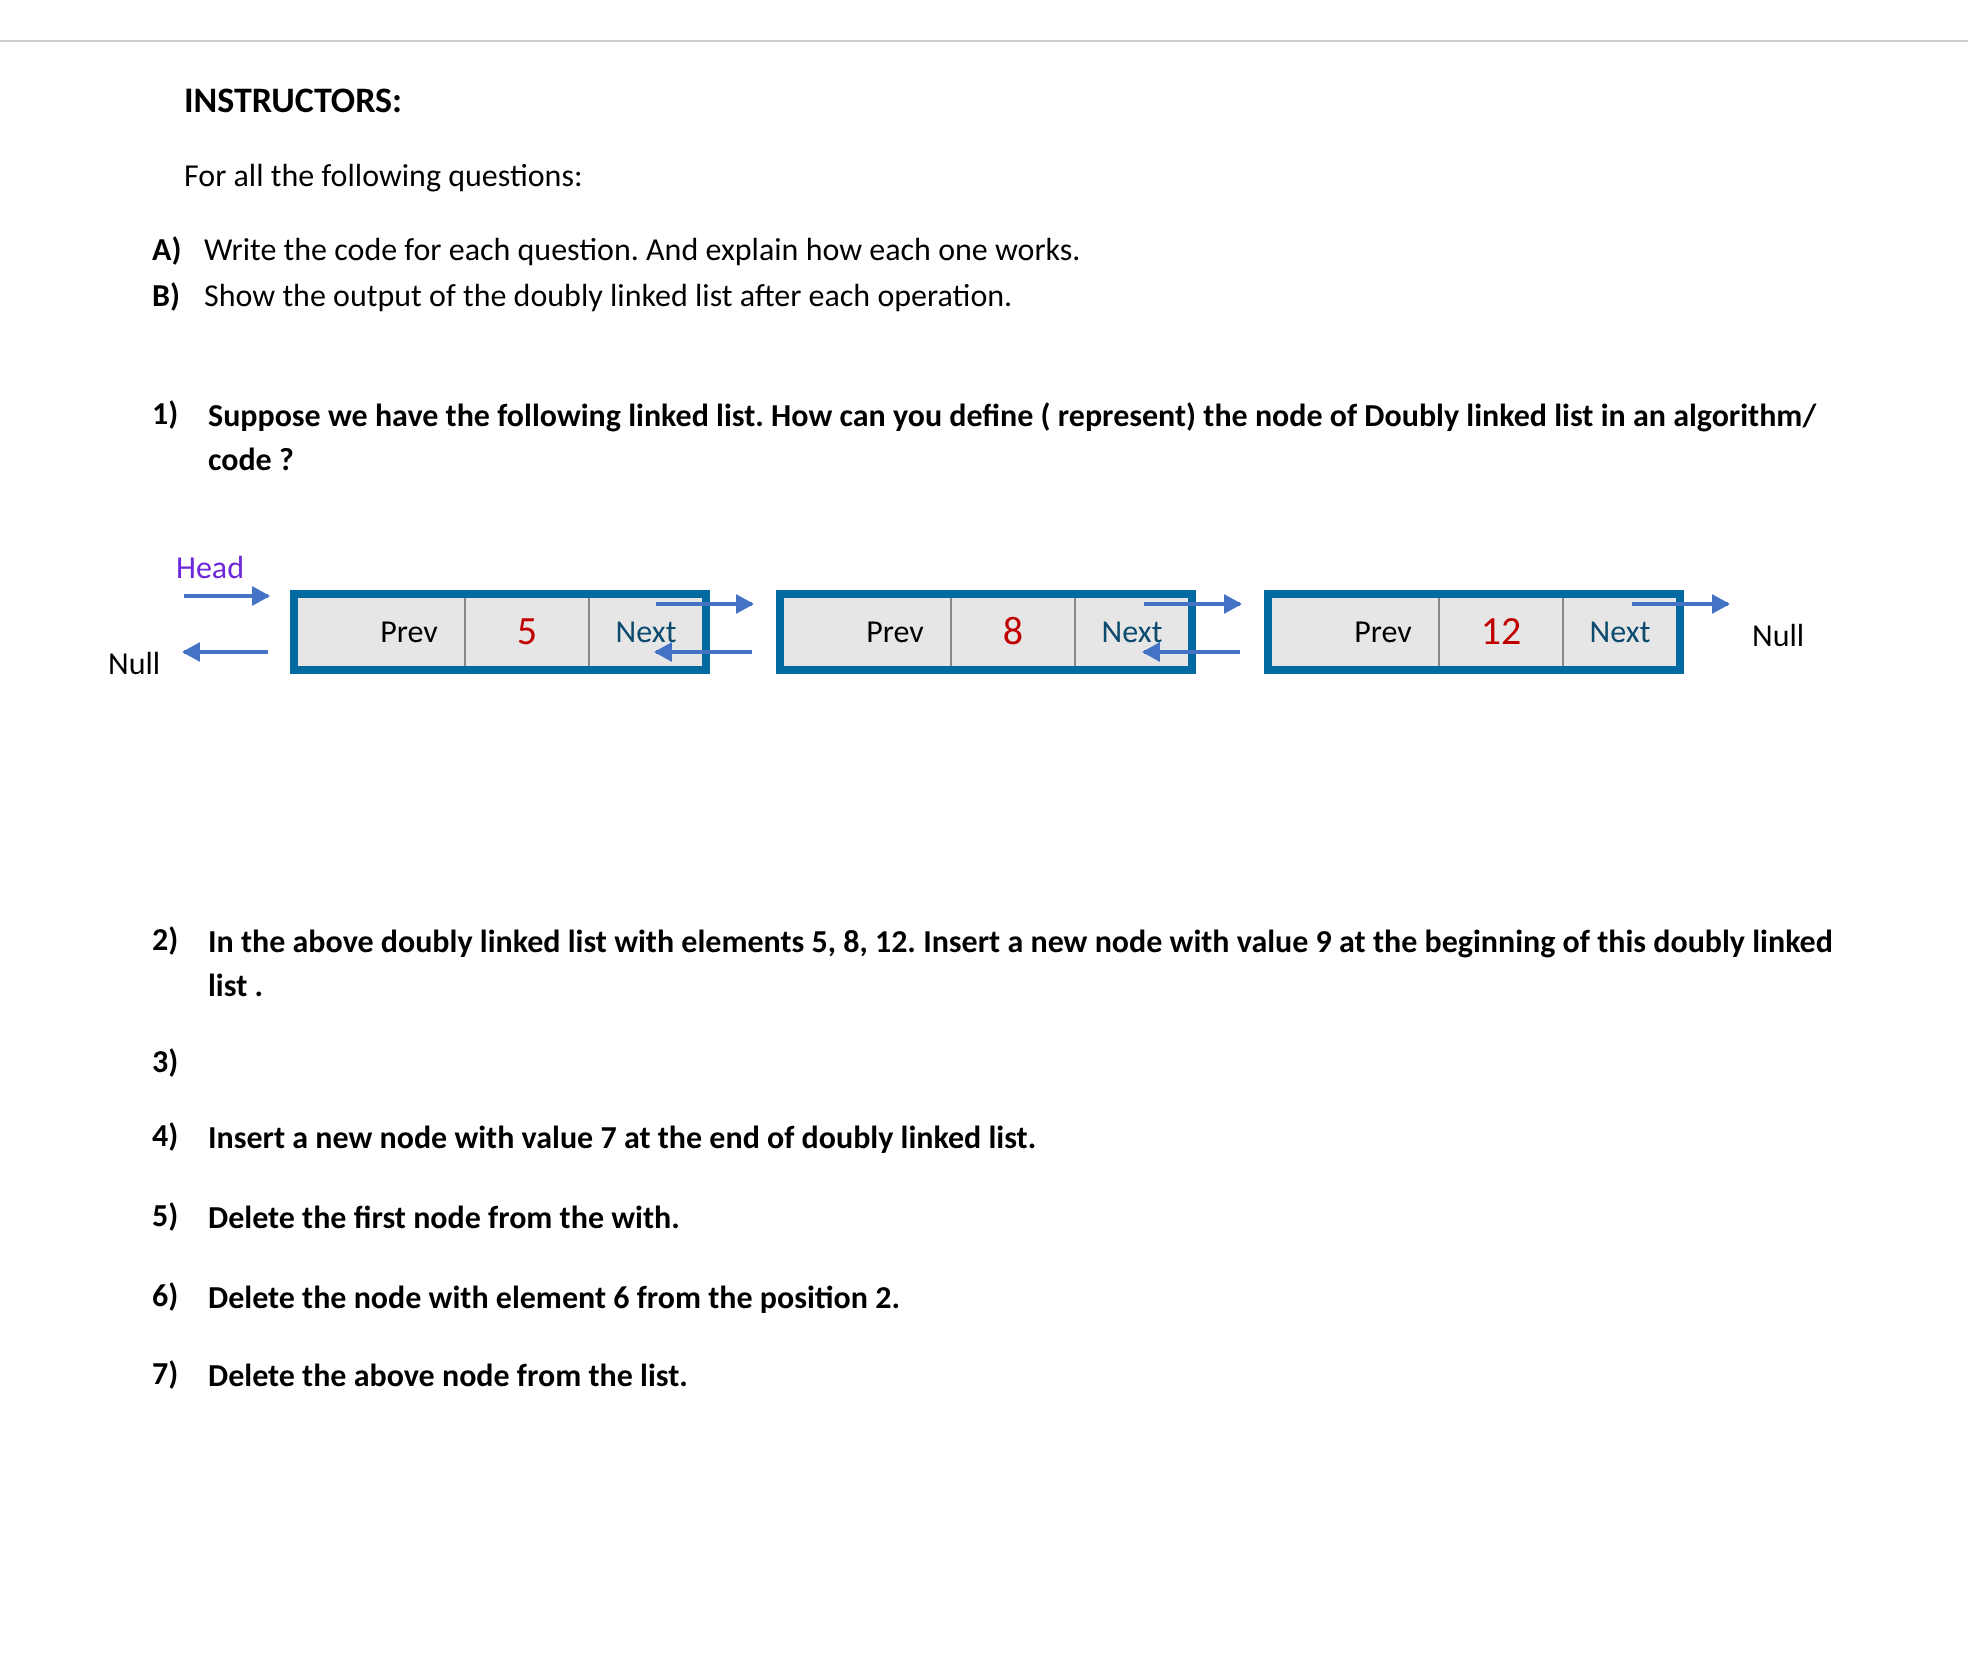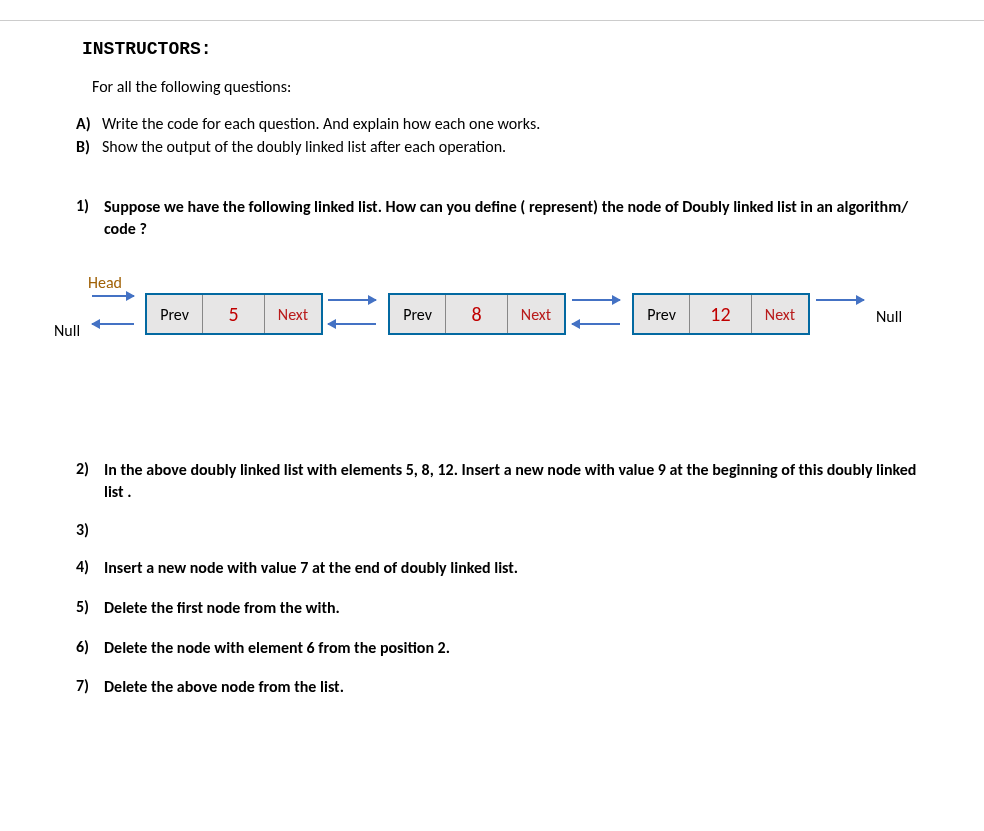--- a/index.html
+++ b/index.html
@@ -14,23 +14,22 @@
     }
     .top-rule {
       border-top: 1px solid #ccc;
       margin-bottom: 18px;
       margin-left: -60px;
       margin-right: -60px;
     }
     .title {
       font-weight: bold;
       font-size: 18px;
-      margin-left: 22px;
-      margin-bottom: 18px;
-      font-family: Liberation Mono, monospace;
+      margin-left: 32px;
+      margin-bottom: 18px;
     }
     .subtitle {
       font-weight: normal;
       font-size: 16px;
       margin-left: 32px;
       margin-bottom: 18px;
     }
     .lettered {
       margin-left: 16px;
       margin-bottom: 2px;
@@ -69,21 +68,21 @@
     }
     .diagram {
       position: relative;
       height: 120px;
       margin-top: 40px;
       margin-bottom: 60px;
       margin-left: -10px;
     }
     .head-label {
       position: absolute;
-      color: #a16207;
+      color: #6d28d9;
       font-size: 16px;
       left: 38px;
       top: -6px;
     }
     .null-label-left {
       position: absolute;
       left: 4px;
       top: 42px;
       font-size: 16px;
       color: #000;
@@ -93,34 +92,35 @@
       left: 826px;
       top: 28px;
       font-size: 16px;
       color: #000;
     }
     .node {
       position: absolute;
       top: 14px;
       height: 42px;
       display: flex;
-      border: 2px solid #0369a1;
+      border: 4px solid #0369a1;
       background: #e7e6e6;
+      padding-left: 28px;
     }
     .cell {
       border-right: 1px solid #888;
       display: flex;
       align-items: center;
       justify-content: center;
       font-size: 16px;
     }
     .cell:last-child { border-right: none; }
     .cell.prev { width: 56px; color: #000; }
     .cell.val  { width: 62px; color: #c00000; font-size: 20px; }
-    .cell.next { width: 56px; color: #b91c1c; }
+    .cell.next { width: 56px; color: #0c4a6e; }
     .arrow-r {
       position: absolute;
       height: 2px;
       background: #4472c4;
     }
     .arrow-r::after {
       content: '';
       position: absolute;
       right: -1px;
       top: -4px;

